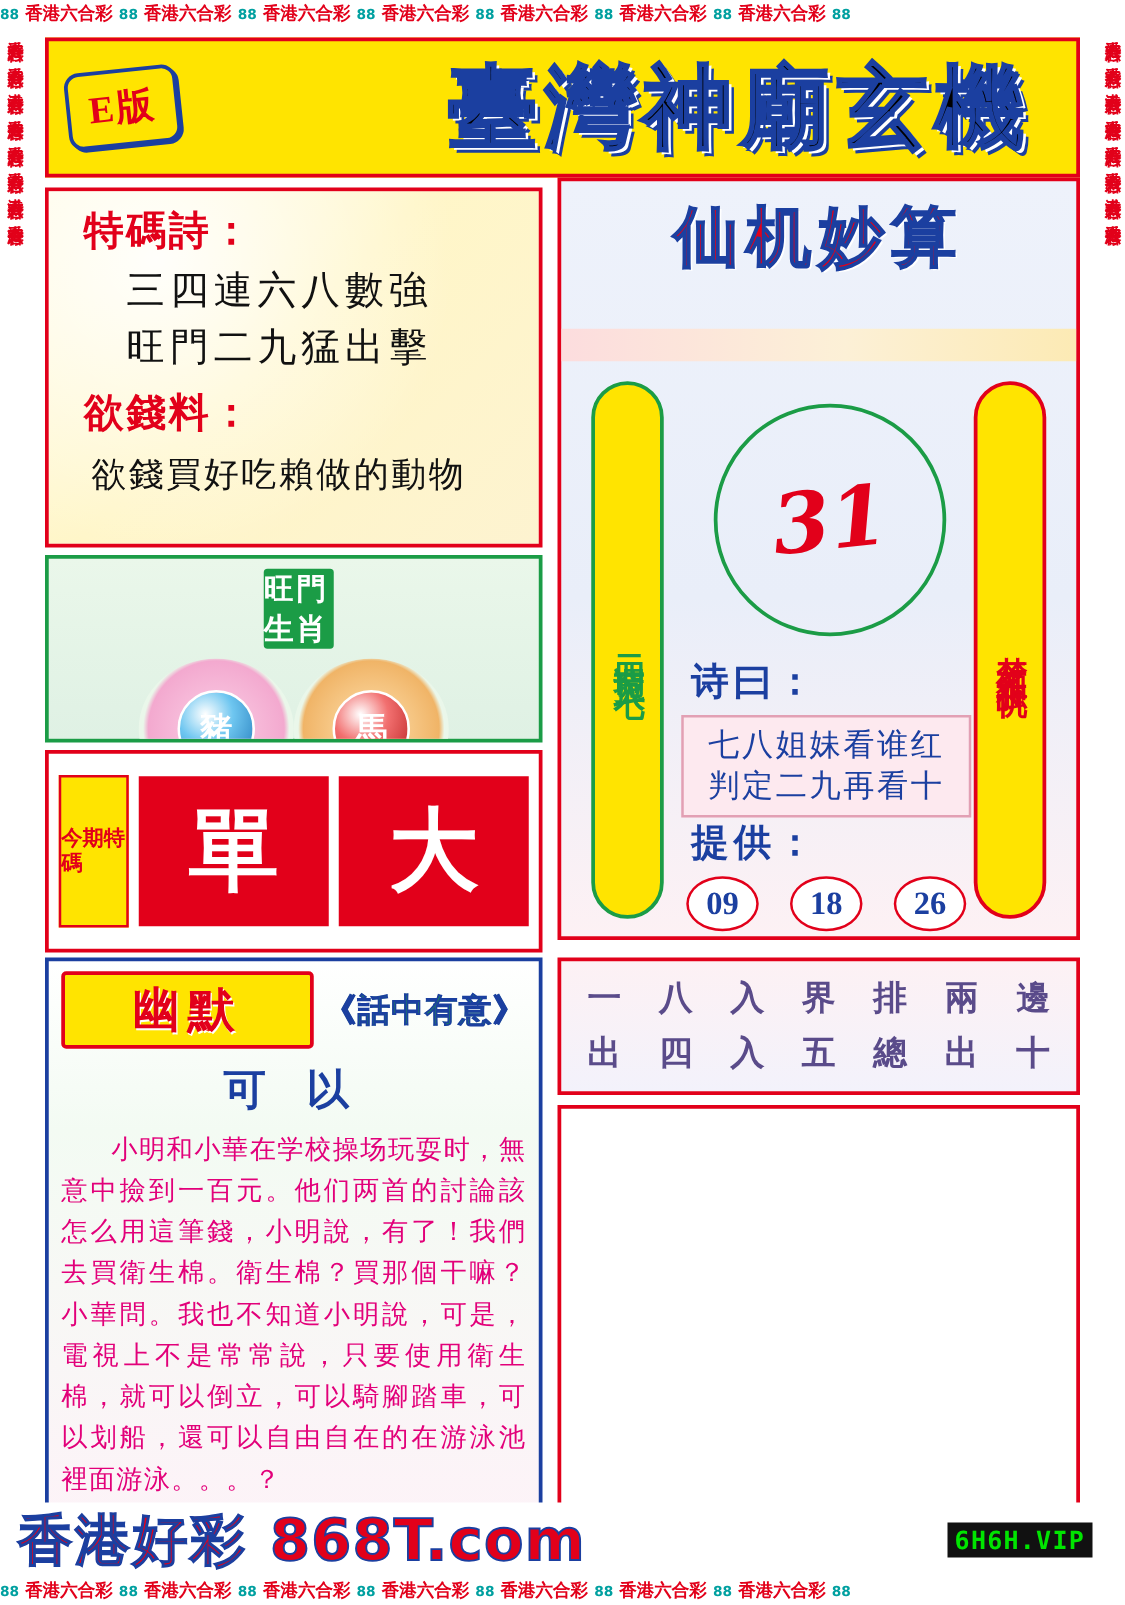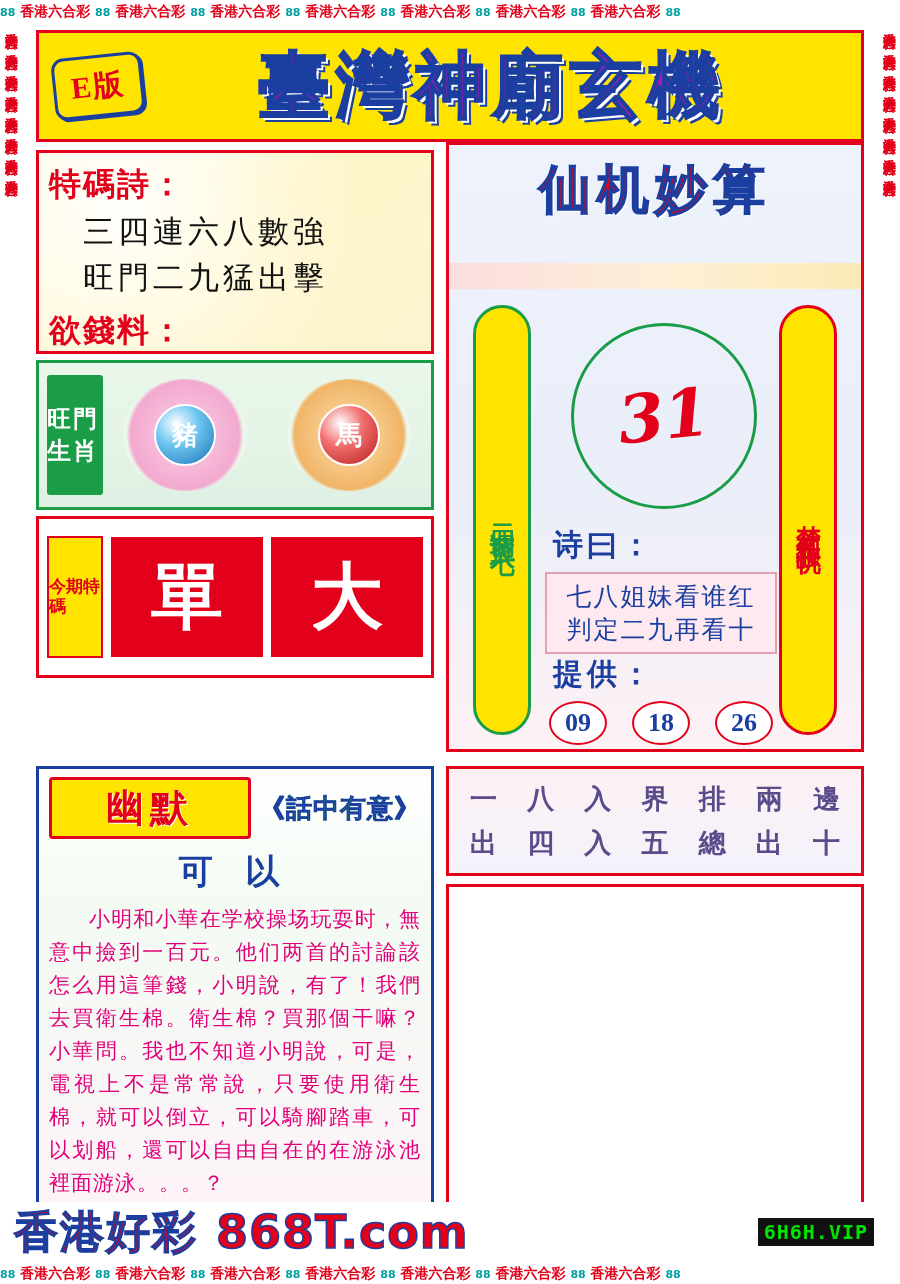--- a/index.html
+++ b/index.html
@@ -86,43 +86,43 @@
     font-weight: bold;
     display: flex;
     align-items: center;
     justify-content: center;
     letter-spacing: 2px;
     transform: rotate(-6deg);
     box-shadow: 2px 2px 0 #1b3fa0;
   }
   .header-title {
     flex: 1;
-    text-align: center;
+    text-align: right;
     font-family: "DejaVu Serif", serif;
     font-size: 72px;
     font-weight: bold;
-    color: #a21caf;
+    color: #000000;
     letter-spacing: 6px;
     -webkit-text-stroke: 2px #1b3fa0;
     text-shadow: 3px 3px 0 #ffffff, 5px 5px 0 #1b3fa0;
-    padding-right: 20px;
+    padding-right: 35px;
   }
 
   
   .left-col {
     position: absolute;
     left: 14px; top: 128px;
     width: 398px;
   }
   .poem-box {
     border: 3px solid #e2001a;
     background: linear-gradient(135deg, #fffbe0 0%, #fff6c8 45%, #fdf3d0 100%);
-    padding: 10px 12px 14px 10px;
-    box-sizing: border-box;
-    height: 204px;
+    padding: 10px 12px 14px 28px;
+    box-sizing: border-box;
+    height: 288px;
     position: relative;
     overflow: hidden;
   }
   .poem-box::before {
     content: "";
     position: absolute;
     left: -40px; top: -60px;
     width: 420px; height: 380px;
     background: radial-gradient(circle at 30% 30%, rgba(255,255,255,0.9), rgba(255,240,160,0) 60%);
   }
@@ -161,20 +161,21 @@
   .zodiac-box {
     margin-top: 6px;
     border: 3px solid #1b9c46;
     background: linear-gradient(180deg, #eaf7ea 0%, #dff1e4 100%);
     height: 150px;
     display: flex;
     align-items: center;
     box-sizing: border-box;
     position: relative;
     overflow: hidden;
+    flex-direction: column;
   }
   .zodiac-tag {
     width: 56px;
     margin: 8px 0 8px 8px;
     height: 120px;
     background: #1b9c46;
     color: #ffffff;
     font-size: 24px;
     font-weight: bold;
     display: flex;

